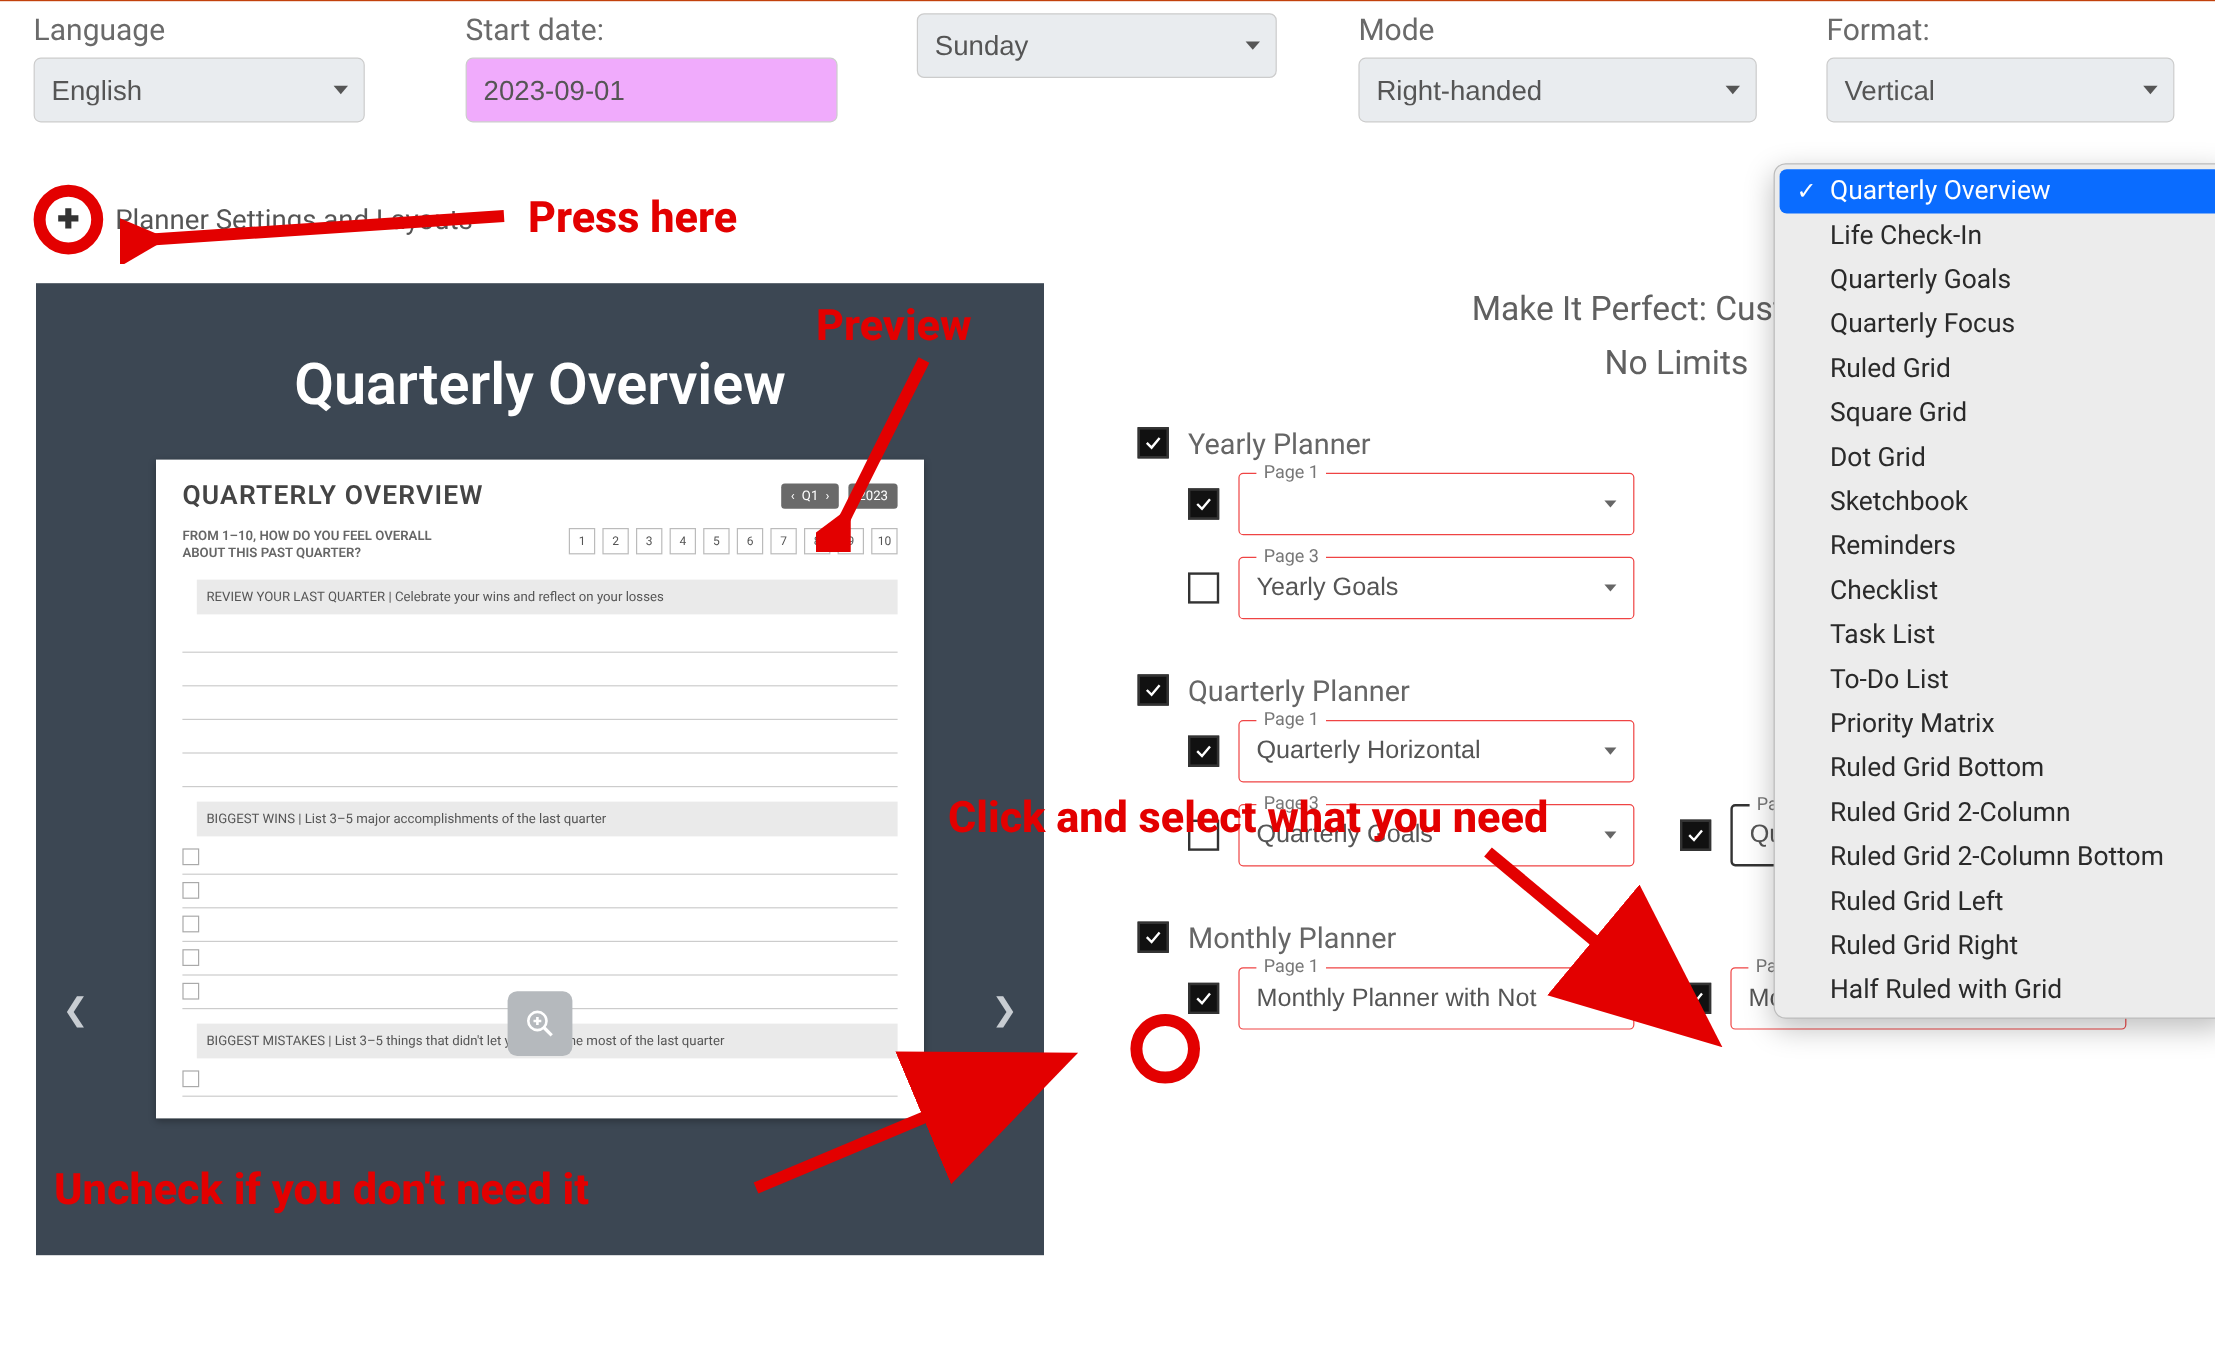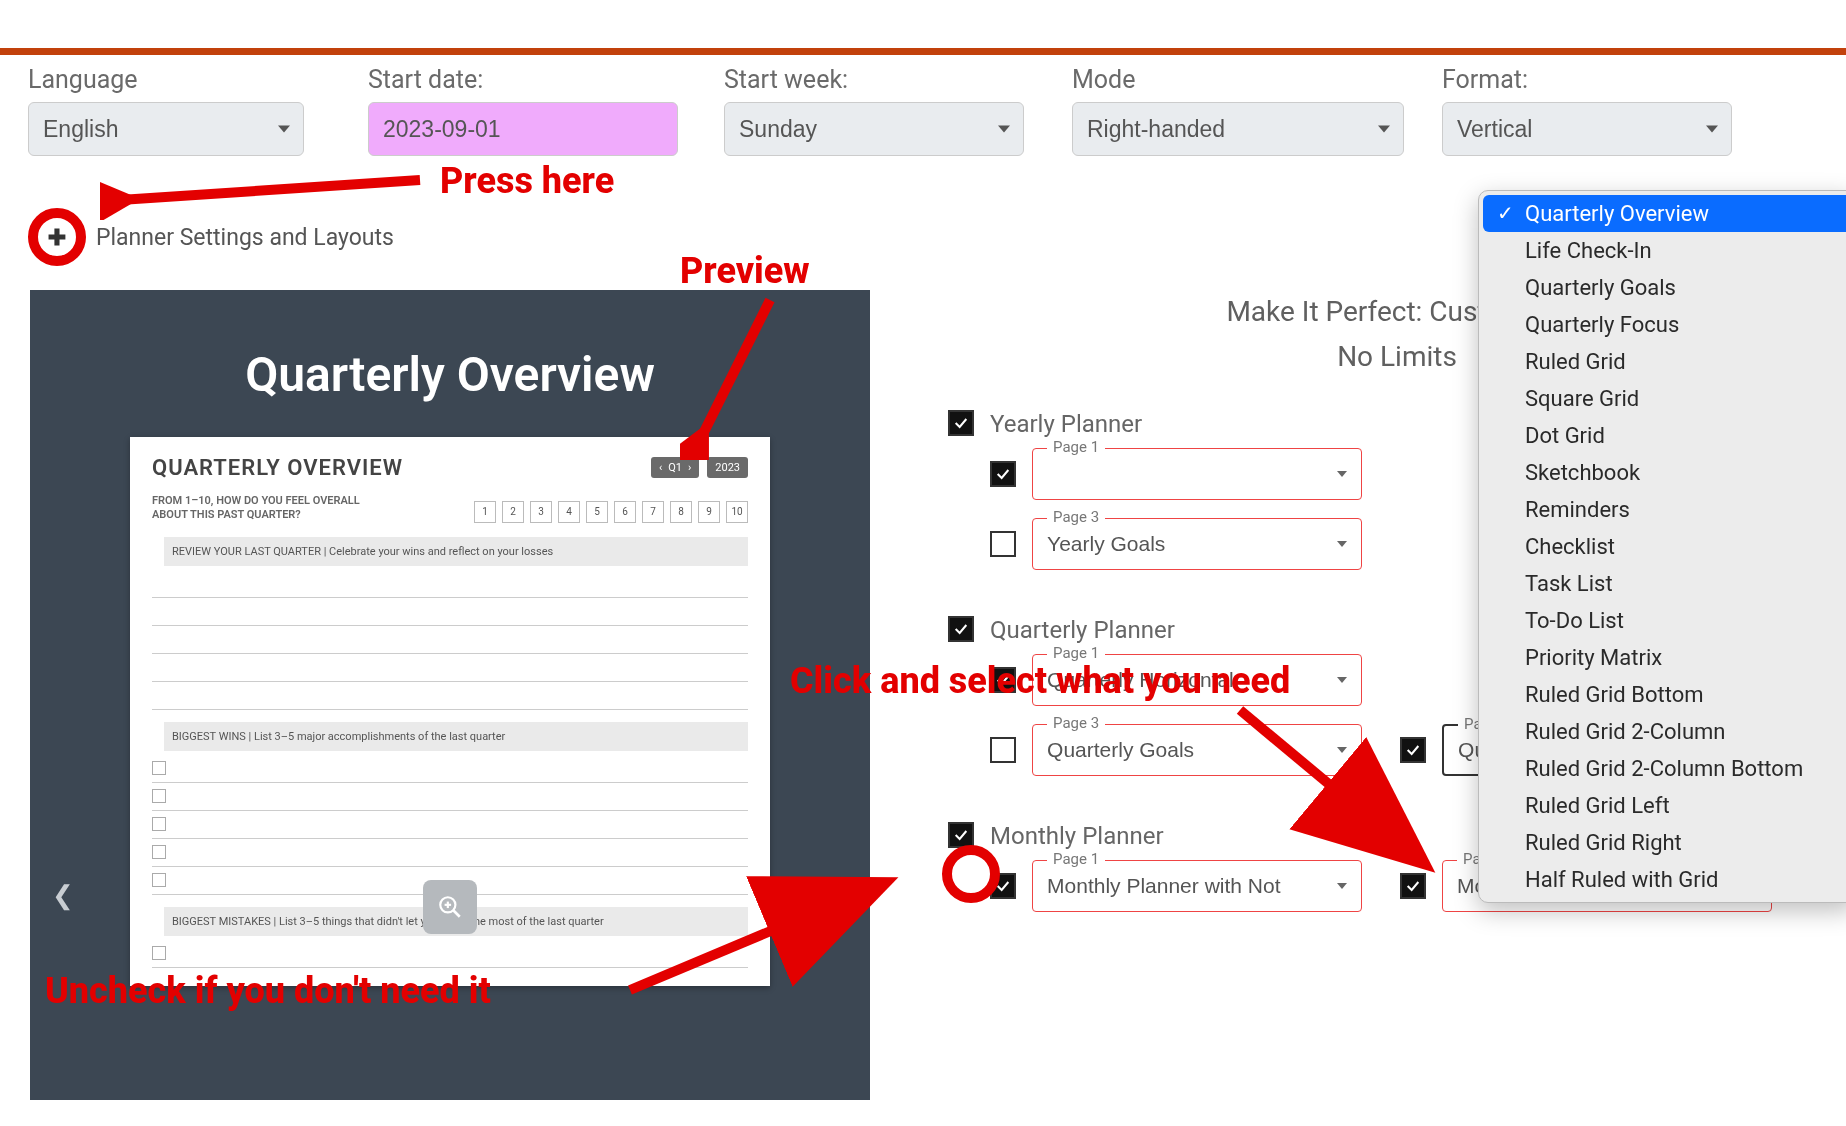--- a/index.html
+++ b/index.html
@@ -10,24 +10,23 @@
     font-size: 20px;
     width: 1846px;
     height: 1126px;
     overflow: hidden;
     position: relative;
   }
 
   
   .config-row {
     display: flex;
-    gap: 28px;
+    gap: 48px;
     padding: 10px 28px 18px 28px;
-    border-top: 7px solid #c2410c;
-    margin-top: 48px;
+    border-top: 1px solid #c2410c;
   }
   .config-col {
     display: flex;
     flex-direction: column;
     gap: 8px;
   }
   .config-col label {
     font-size: 25px;
     color: #6a6a6a;
     font-weight: 400;
@@ -156,21 +155,21 @@
     font-size: 11px;
     padding: 4px 8px;
     border-radius: 3px;
     display: inline-flex;
     align-items: center;
     gap: 6px;
   }
   .pp-question-row {
     display: flex;
     justify-content: space-between;
-    align-items: flex-end;
+    align-items: flex-start;
     margin-bottom: 14px;
   }
   .pp-question {
     font-size: 11px;
     color: #666;
     font-weight: 600;
     line-height: 1.3;
     max-width: 240px;
   }
   .pp-numbers { display: flex; gap: 6px; }
@@ -385,21 +384,20 @@
       <select class="field-select">
         <option>English</option>
       </select>
     </div>
   </div>
   <div class="config-col col-date">
     <label>Start date:</label>
     <input class="field-input" value="2023-09-01" style="">
   </div>
   <div class="config-col col-week">
-    <label>Start week:</label>
     <div class="select-wrap">
       <select class="field-select">
         <option>Sunday</option>
       </select>
     </div>
   </div>
   <div class="config-col col-mode">
     <label>Mode</label>
     <div class="select-wrap">
       <select class="field-select">

